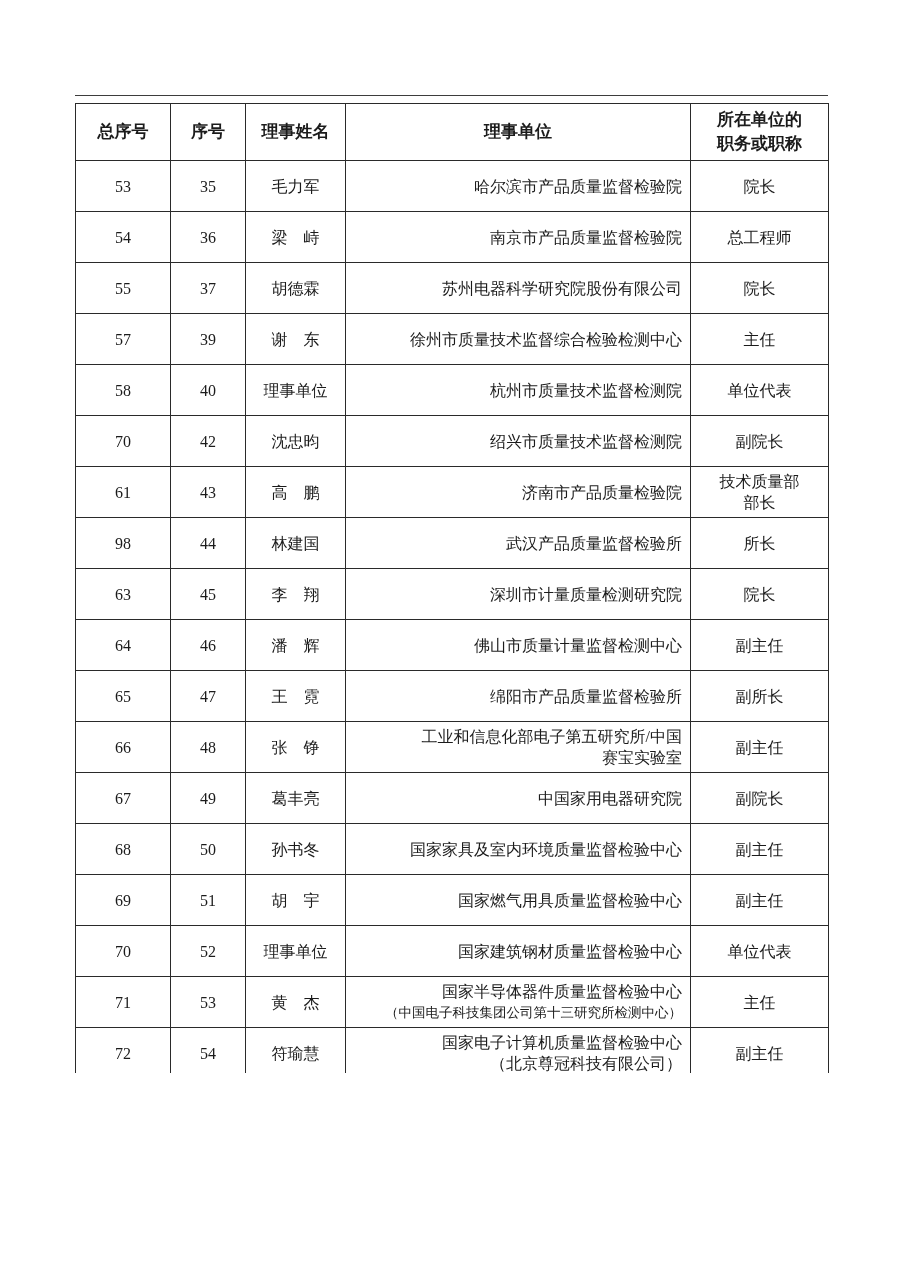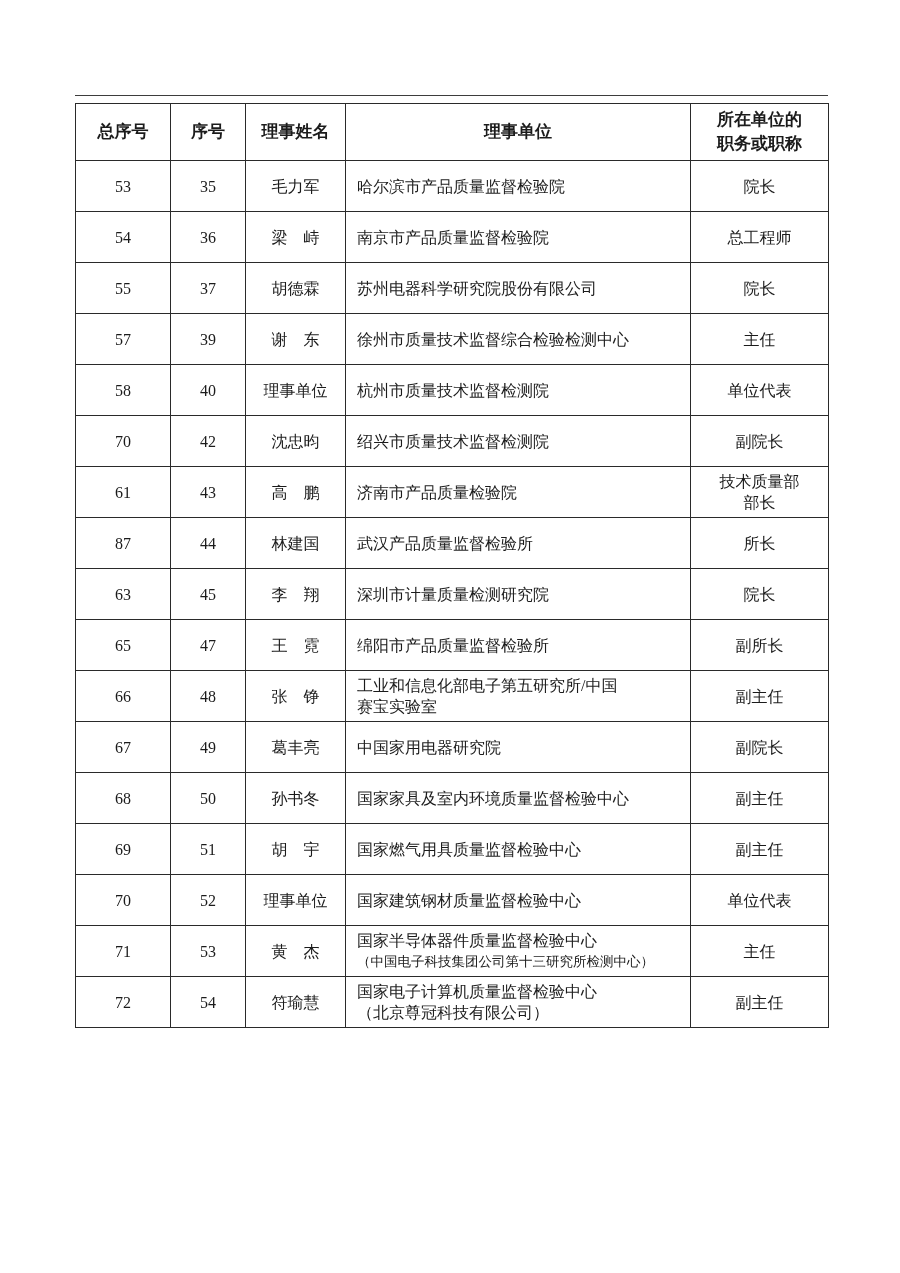--- a/index.html
+++ b/index.html
@@ -41,21 +41,21 @@
     text-align:center;
     line-height:24px;
   }
   .board-table td {
     height:46px;
     font-size:16px;
     text-align:center;
     line-height:21px;
   }
   .board-table td.unit {
-    text-align:left;
+    text-align:right;
     padding-left:11px;
     padding-right:8px;
   }
   .cell-line { white-space:nowrap; }
   .line2-small { font-size:13.5px; }
   .page-number {
     position:absolute;
     left:78px; top:1151px;
     font-size:19px;
     letter-spacing:2px;
@@ -212,21 +212,21 @@
           <td class="unit">
             <div class="cell-line">济南市产品质量检验院</div>
           </td>
           <td class="pos">
             <div class="cell-line">技术质量部</div>
             <div class="cell-line">部长</div>
           </td>
         </tr>
         <tr>
           <td class="num">
-            <div class="cell-line">87</div>
+            <div class="cell-line">98</div>
           </td>
           <td class="num">
             <div class="cell-line">44</div>
           </td>
           <td class="name">
             <div class="cell-line">林建国</div>
           </td>
           <td class="unit">
             <div class="cell-line">武汉产品质量监督检验所</div>
           </td>
@@ -242,20 +242,37 @@
             <div class="cell-line">45</div>
           </td>
           <td class="name">
             <div class="cell-line">李　翔</div>
           </td>
           <td class="unit">
             <div class="cell-line">深圳市计量质量检测研究院</div>
           </td>
           <td class="pos">
             <div class="cell-line">院长</div>
+          </td>
+        </tr>
+        <tr>
+          <td class="num">
+            <div class="cell-line">64</div>
+          </td>
+          <td class="num">
+            <div class="cell-line">46</div>
+          </td>
+          <td class="name">
+            <div class="cell-line">潘　辉</div>
+          </td>
+          <td class="unit">
+            <div class="cell-line">佛山市质量计量监督检测中心</div>
+          </td>
+          <td class="pos">
+            <div class="cell-line">副主任</div>
           </td>
         </tr>
         <tr>
           <td class="num">
             <div class="cell-line">65</div>
           </td>
           <td class="num">
             <div class="cell-line">47</div>
           </td>
           <td class="name">

